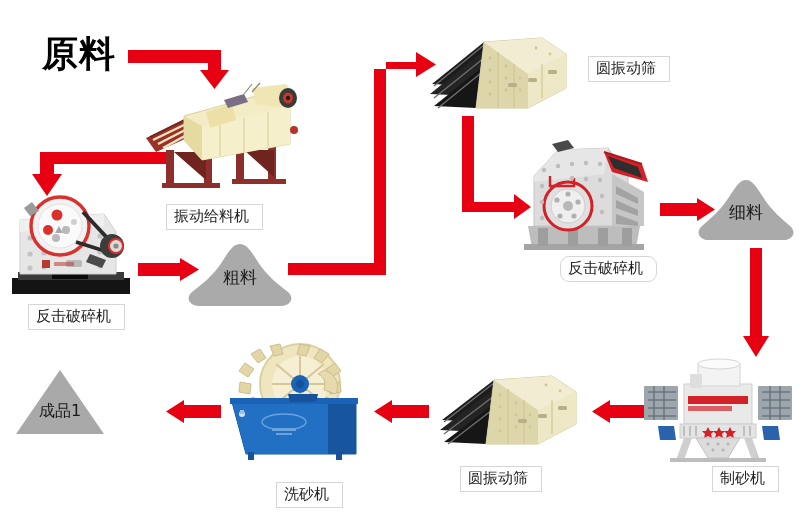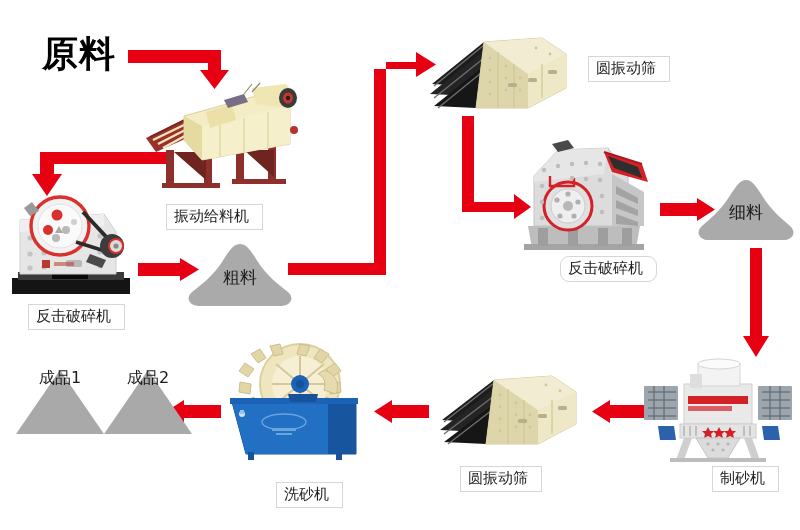--- a/index.html
+++ b/index.html
@@ -51,20 +51,21 @@
     position: relative;
     font-size: 17px;
     color: #1a1a1a;
     white-space: nowrap;
     margin-top: 4px;
   }
 
   
   .tri {
     display: flex;
+    align-items: flex-end;
     justify-content: center;
   }
   .tri svg { display: block; position: absolute; left:0; top:0; }
   .tri .tri-label {
     position: relative;
     font-size: 16px;
     color: #1a1a1a;
     white-space: nowrap;
     margin-bottom: 14px;
   }
@@ -536,20 +537,14 @@
   </div>
   <div class="abs caption" style="left:276px; top:482px;">洗砂机</div>
 
   <div class="abs tri" style="left:14px; top:368px; width:92px; height:68px;">
     <svg width="92" height="68" viewBox="0 0 92 68">
       <path d="M46,2 L90,66 L2,66 Z" fill="#a9a9a9"></path>
     </svg>
     <span class="tri-label">成品1</span>
   </div>
 
-  <div class="abs tri" style="left:102px; top:368px; width:92px; height:68px;">
-    <svg width="92" height="68" viewBox="0 0 92 68">
-      <path d="M46,2 L90,66 L2,66 Z" fill="#a9a9a9"></path>
-    </svg>
-    <span class="tri-label">成品2</span>
-  </div>
 
 </div>
 
 </body></html>

